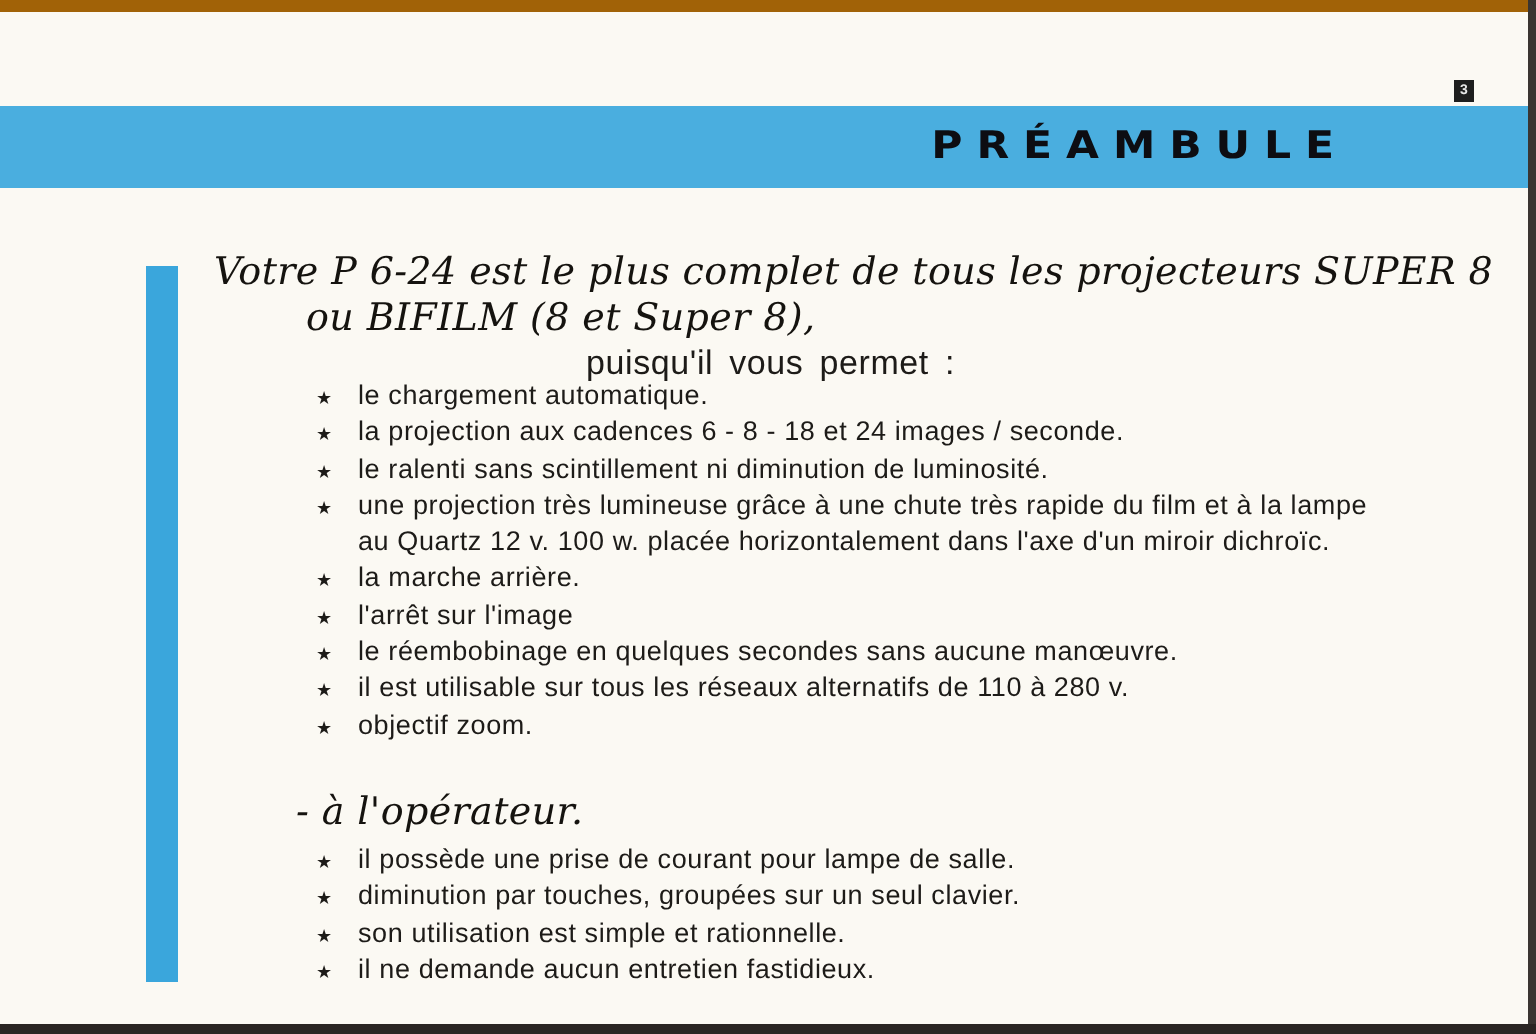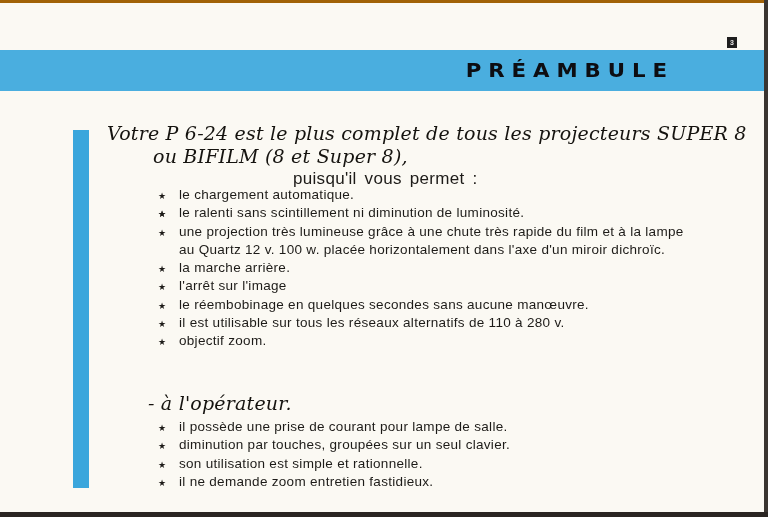--- a/index.html
+++ b/index.html
@@ -10,21 +10,21 @@
       overflow: hidden;
       background: #2b2622;
     }
     .page {
       position: absolute;
       left: 0;
       top: 0;
       width: 764px;
       height: 512px;
       background: #fbf9f3;
-      border-top: 3px solid #a16207;
+      border-top: 6px solid #a16207;
     }
     .page-number {
       position: absolute;
       left: 727px;
       top: 34px;
       width: 10px;
       height: 11px;
       background: #1e1e1e;
       color: #e8e8e8;
       font-family: "Liberation Sans", sans-serif;
@@ -138,20 +138,21 @@
   <div class="hand" style="left:153px; top:142px;text-align:center;">ou BIFILM (8 et Super 8),</div>
   <div class="intro" style="left:293px; top:166px;">puisqu'il vous permet :</div>
 
   <ul class="bullets" style="top:183px;">
     <li>
       <span class="star">★</span>
       <span>le chargement automatique.</span>
     </li>
     <li>
       <span class="star">★</span>
+      <span>la projection aux cadences 6 - 8 - 18 et 24 images / seconde.</span>
     </li>
     <li>
       <span class="star">★</span>
       <span>le ralenti sans scintillement ni diminution de luminosité.</span>
     </li>
     <li>
       <span class="star">★</span>
       <span>une projection très lumineuse grâce à une chute très rapide du film et à la lampe</span><br>
       <span>au Quartz 12 v. 100 w. placée horizontalement dans l'axe d'un miroir dichroïc.</span>
     </li>
@@ -187,20 +188,20 @@
     <li>
       <span class="star">★</span>
       <span>diminution par touches, groupées sur un seul clavier.</span>
     </li>
     <li>
       <span class="star">★</span>
       <span>son utilisation est simple et rationnelle.</span>
     </li>
     <li>
       <span class="star">★</span>
-      <span>il ne demande zoom entretien fastidieux.</span>
+      <span>il ne demande aucun entretien fastidieux.</span>
     </li>
   </ul>
 
 </div>
 
 <div class="right-edge"></div>
 <div class="bottom-edge"></div>
 
 </body></html>

